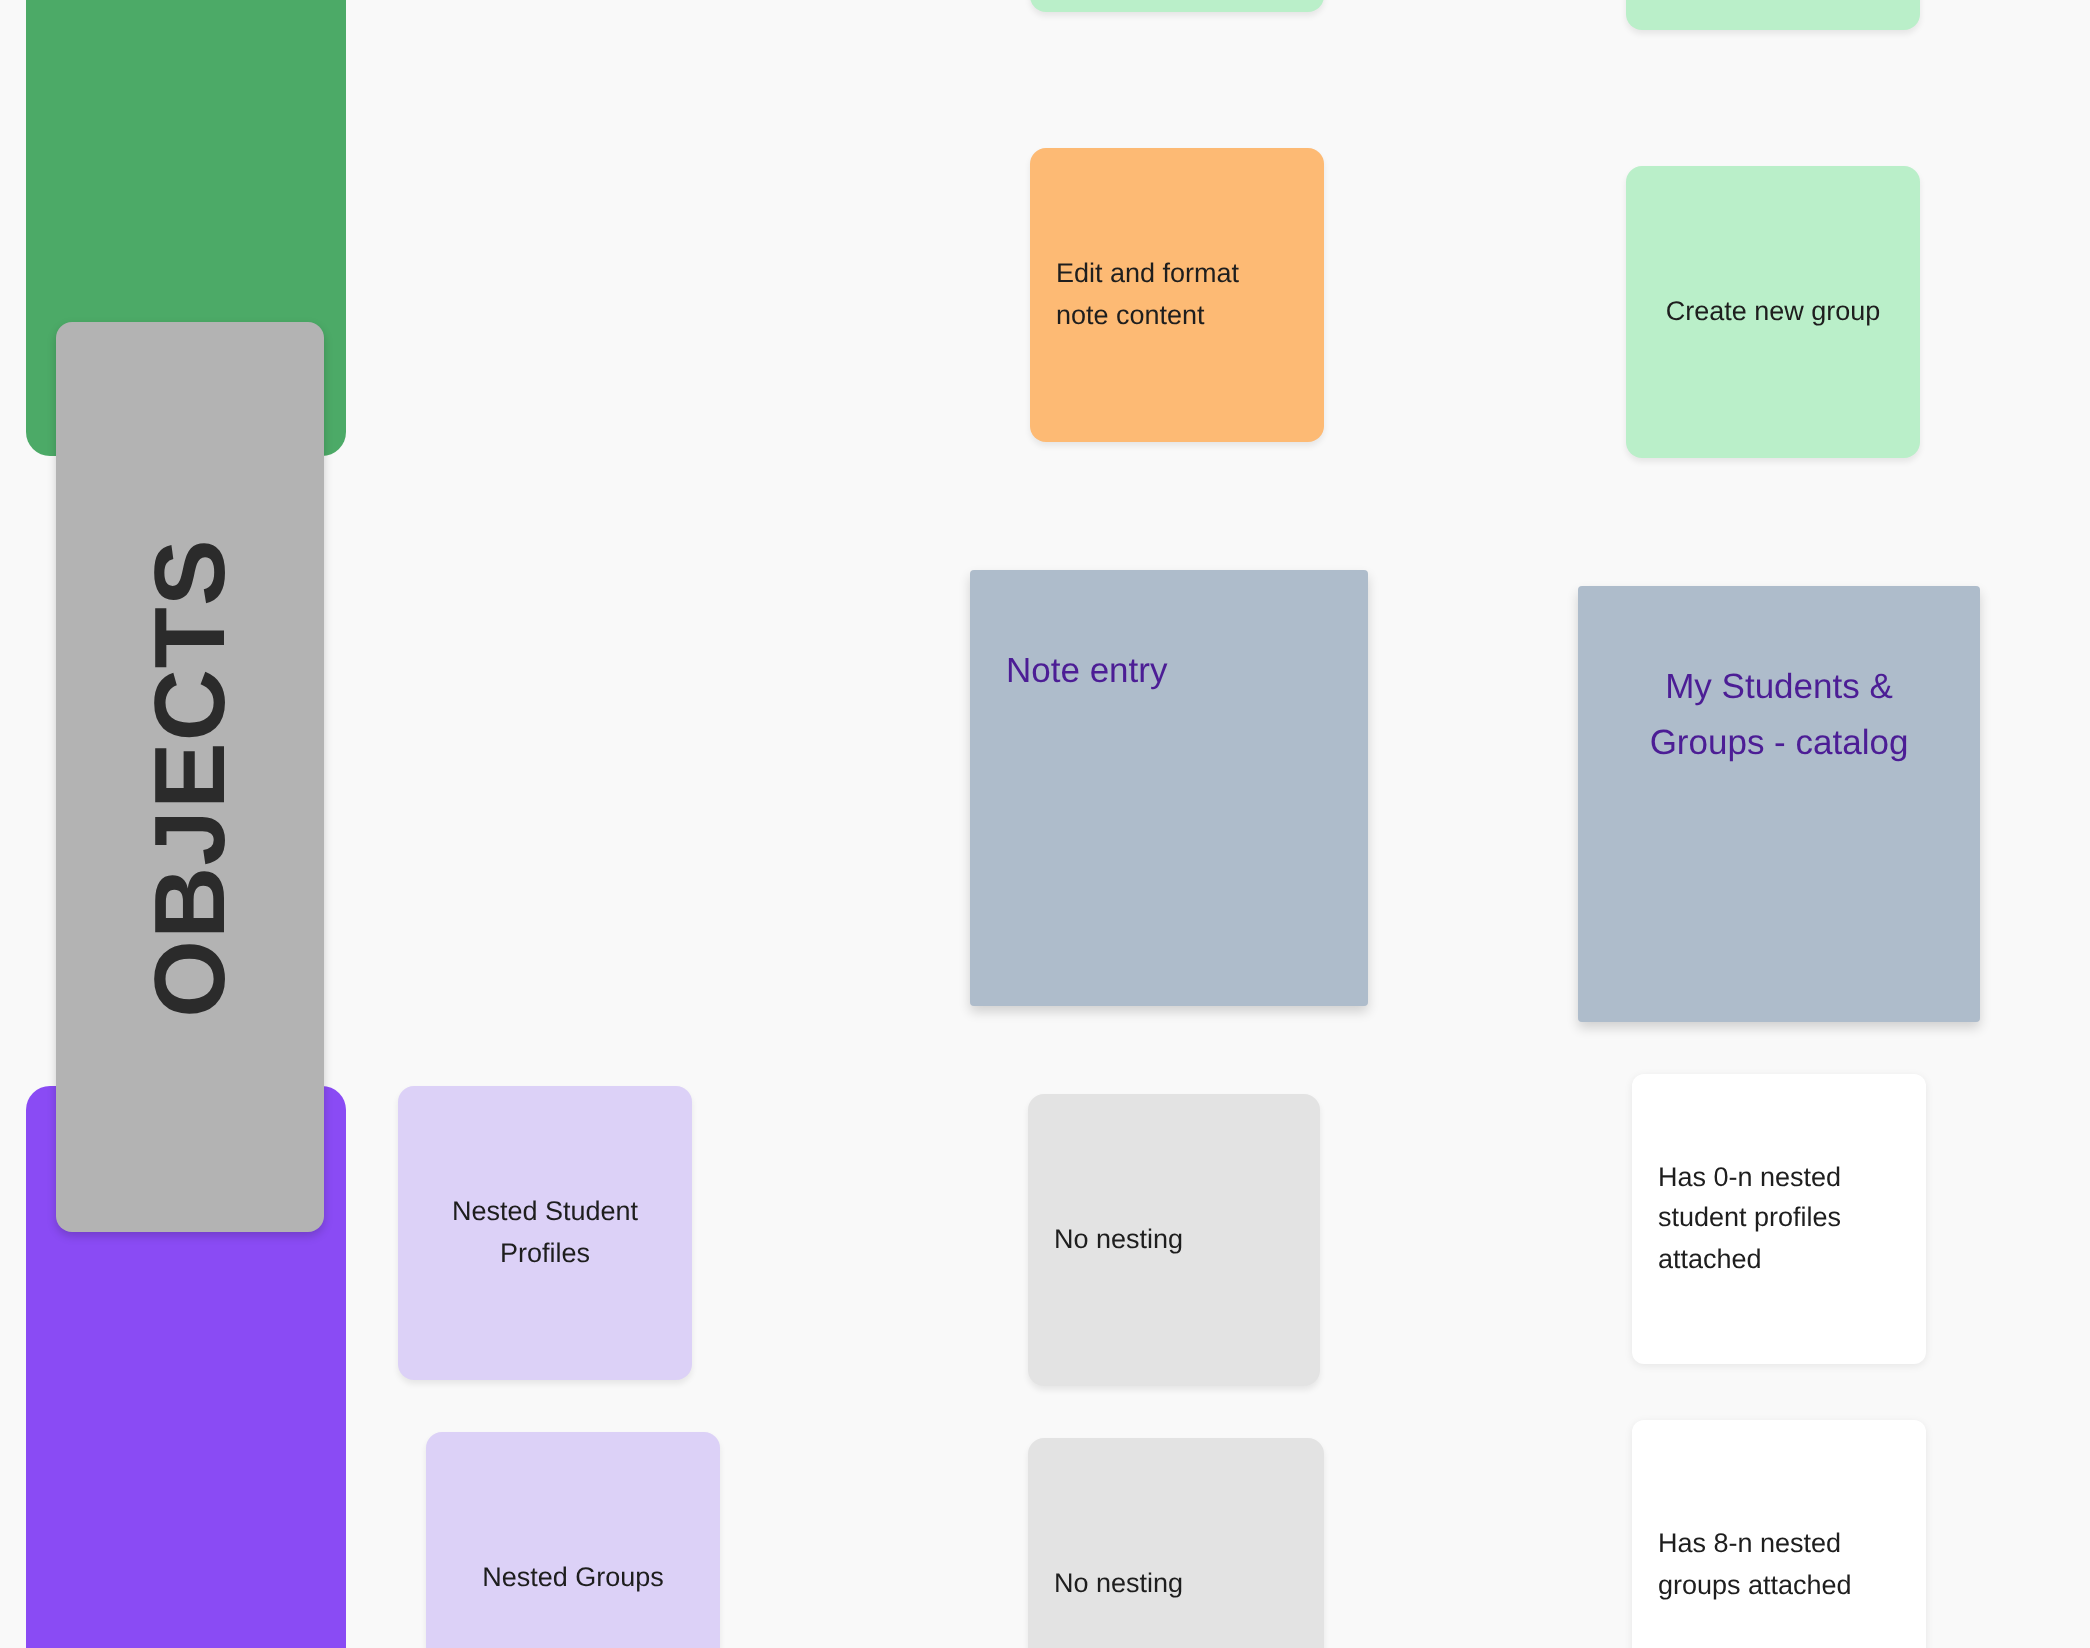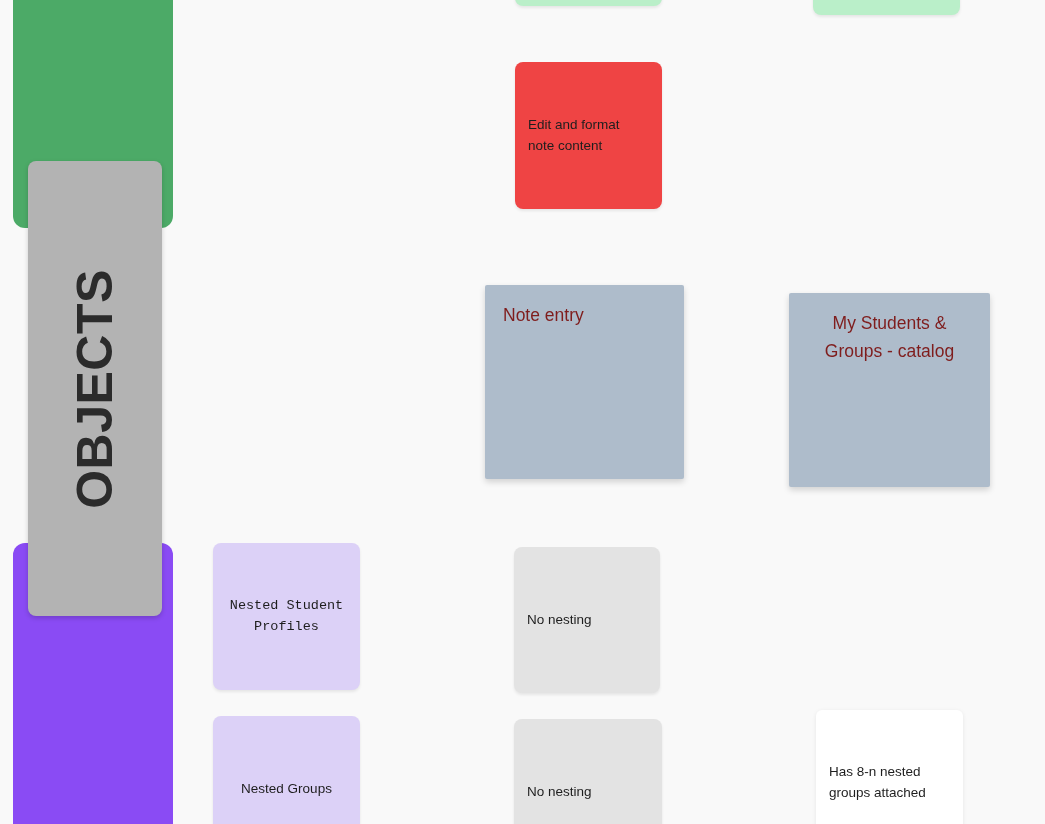--- a/index.html
+++ b/index.html
@@ -54,27 +54,27 @@
     border-radius: 8px;
     font-size: 13.5px;
     line-height: 20.5px;
     padding: 13px;
     display: flex;
     align-items: center;
     box-shadow: 0 2px 3px rgba(0,0,0,0.08);
   }
   .note-lg {
     width: 199px;
-    height: 194px;
+    height: 218px;
     border-radius: 2px;
     font-size: 17.5px;
     line-height: 28px;
     font-weight: 500;
-    padding: 16px 18px;
-    color: #7f1d1d;
+    padding: 36px 18px;
+    color: #4c1d95;
     box-shadow: 0 3px 6px rgba(0,0,0,0.16);
   }
   .note-white {
     border-radius: 6px;
     box-shadow: 0 1px 4px rgba(0,0,0,0.08);
   }
   .align-c { text-align: center; justify-content: center; }
   .align-l { text-align: left; }
   .note-text { display: block; width: 100%; }
 </style>
@@ -88,41 +88,47 @@
   <div class="section" style="left: 13px; top: 543px; width: 160px; height: 300px; background: rgb(138, 75, 244);"></div>
 
   <div class="objects-card" style="background: rgb(179, 179, 179);">
     <span class="objects-text">OBJECTS</span>
   </div>
 
   <div class="note note-sm" style="left: 515px; top: -141px; width: 147px; height: 147px; background: rgb(186, 239, 201);"></div>
 
   <div class="note note-sm" style="left: 813px; top: -131px; width: 147px; height: 146px; background: rgb(186, 239, 201);"></div>
 
-  <div class="note note-sm align-l" style="left: 515px; top: 62px; background: #ef4444;">
+  <div class="note note-sm align-l" style="left: 515px; top: 74px; background: #fdba74;">
     <span class="note-text">Edit and format note content</span>
   </div>
 
+  <div class="note note-sm align-c" style="left: 813px; top: 83px; height: 146px; background: rgb(186, 239, 201);">
+    <span class="note-text">Create new group</span>
+  </div>
 
   <div class="note note-lg align-l" style="left: 485px; top: 285px; background: rgb(174, 188, 203);">
     <span class="note-text">Note entry</span>
   </div>
 
   <div class="note note-lg align-c" style="left: 789px; top: 281px; width: 201px; background: rgb(174, 188, 203); margin-top: 12px;">
     <span class="note-text">My Students &amp; Groups - catalog</span>
   </div>
 
-  <div class="note note-sm align-c" style="left: 213px; top: 543px; background: rgb(220, 209, 247); font-family: Liberation Mono, monospace;">
+  <div class="note note-sm align-c" style="left: 199px; top: 543px; background: rgb(220, 209, 247);">
     <span class="note-text">Nested Student Profiles</span>
   </div>
 
   <div class="note note-sm align-l" style="left: 514px; top: 547px; width: 146px; height: 146px; background: rgb(227, 227, 227);">
     <span class="note-text">No nesting</span>
   </div>
 
+  <div class="note note-sm note-white align-l" style="left: 816px; top: 537px; height: 145px; background: rgb(255, 255, 255);">
+    <span class="note-text">Has 0-n nested student profiles attached</span>
+  </div>
 
   <div class="note note-sm align-c" style="left: 213px; top: 716px; background: rgb(220, 209, 247);">
     <span class="note-text">Nested Groups</span>
   </div>
 
   <div class="note note-sm align-l" style="left: 514px; top: 719px; width: 148px; height: 146px; background: rgb(227, 227, 227);">
     <span class="note-text">No nesting</span>
   </div>
 
   <div class="note note-sm note-white align-l" style="left: 816px; top: 710px; height: 145px; background: rgb(255, 255, 255);">

